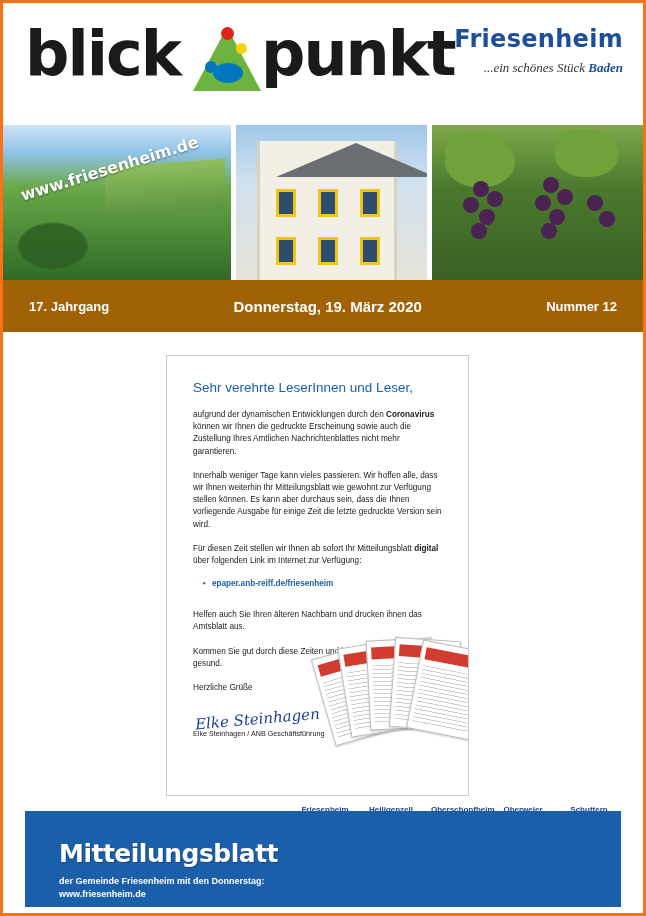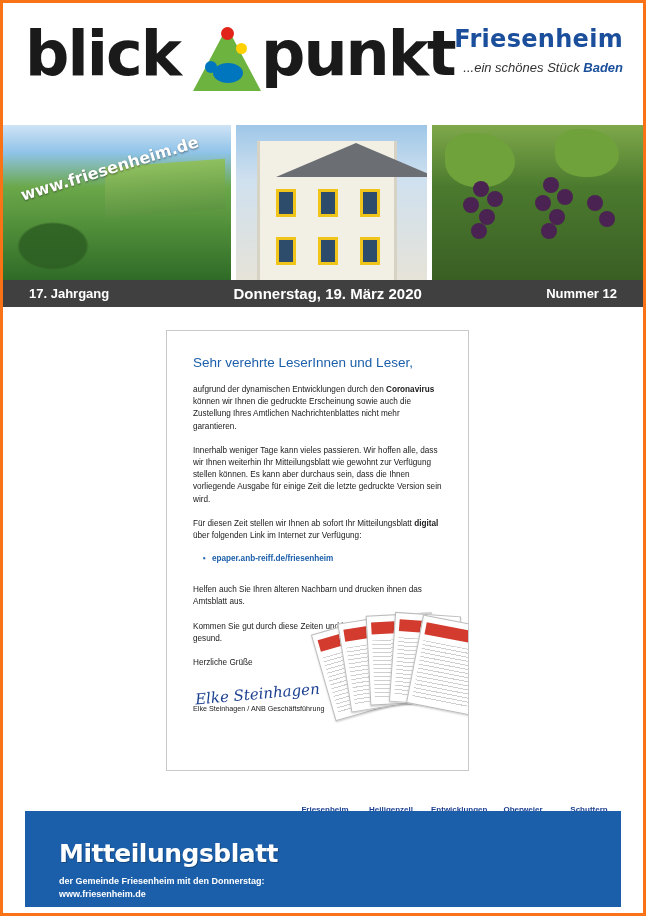--- a/index.html
+++ b/index.html
@@ -65,21 +65,21 @@
     position: absolute; right: 20px; top: 22px;
     text-align: right;
   }
   .head-town {
     font-size: 24px; font-weight: bold; color: #1b4f9c;
     font-family: "DejaVu Sans", sans-serif;
     letter-spacing: 0.3px;
   }
   .head-slogan {
     margin-top: 7px;
-    font-size: 13px; font-style: italic; color: #333;
+    font-size: 13px; font-style: italic; color: #333; font-family: Liberation Serif, serif;
   }
   .head-slogan b { color: #1b4f9c; font-style: italic; }
 
   
   .photoband {
     position: relative;
     height: 155px;
     background: #2e6fb7;
     display: flex;
     overflow: hidden;
@@ -120,22 +120,22 @@
     transform: rotate(-17deg);
     color: #ffffff; font-weight: bold; font-size: 16px;
     text-shadow: 0 1px 2px rgba(0,0,0,.45);
     font-family: "DejaVu Sans", sans-serif;
     z-index: 4;
   }
   .pb-divider { position:absolute; top:0; bottom:0; width:5px; background:#ffffff; z-index:3; }
 
   
   .infobar {
-    height: 27px;
-    background: #404040;
+    height: 52px;
+    background: #a16207;
     color: #ffffff;
     display: flex; align-items: center;
     font-weight: bold; font-size: 13px;
     padding: 0 26px;
   }
   .infobar .left { flex: 0 0 auto; }
   .infobar .center { flex: 1 1 auto; text-align: center; font-size: 15px; }
   .infobar .right { flex: 0 0 auto; }
 
   
@@ -353,21 +353,21 @@
             <span class="glyph" style="color:#f5d400;">↓↑</span>
           </div>
       </div>
       <div class="crest">
         <div class="crest-label">Heiligenzell</div>
         <div class="shield shield-green">
             <span class="glyph" style="color:#111; font-size:30px;">8</span>
           </div>
       </div>
       <div class="crest">
-        <div class="crest-label">Entwicklungen</div>
+        <div class="crest-label">Oberschopfheim</div>
         <div class="shield shield-green">
             <div class="tree"></div>
           </div>
       </div>
       <div class="crest">
         <div class="crest-label">Oberweier</div>
         <div class="shield shield-red">
             <span class="glyph" style="color:#ffffff;">♞</span>
           </div>
       </div>

